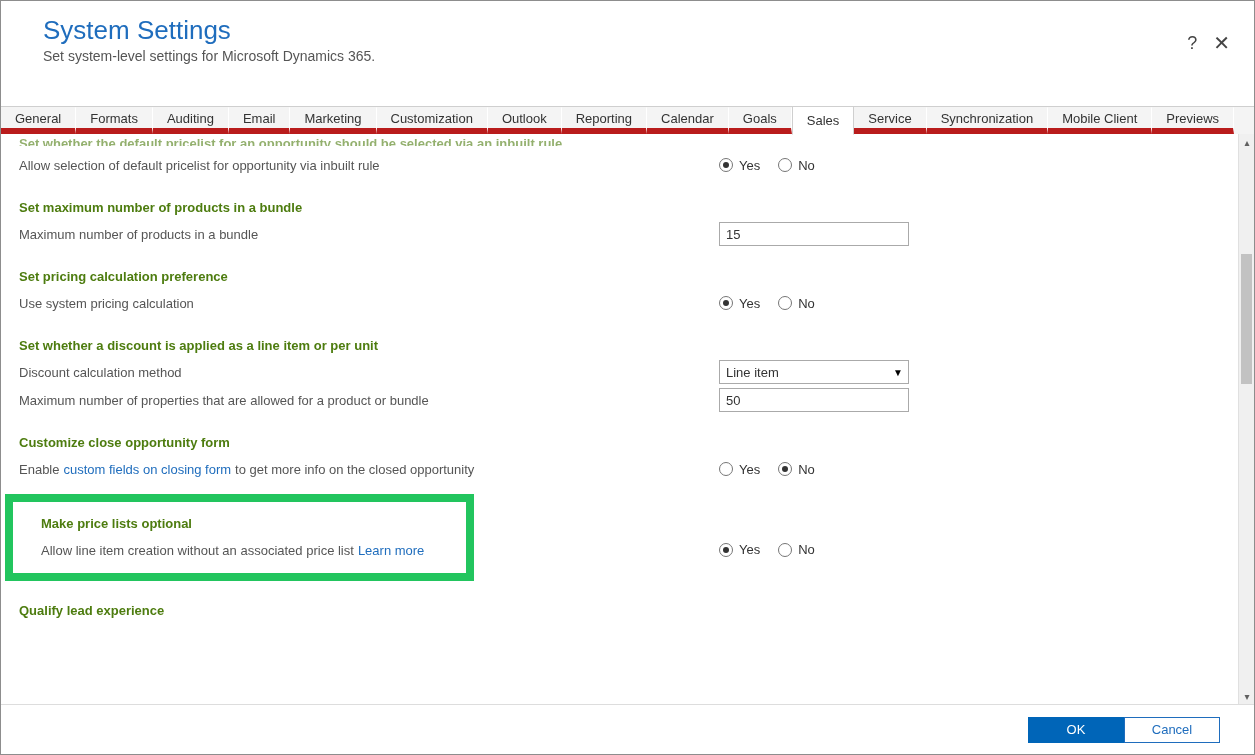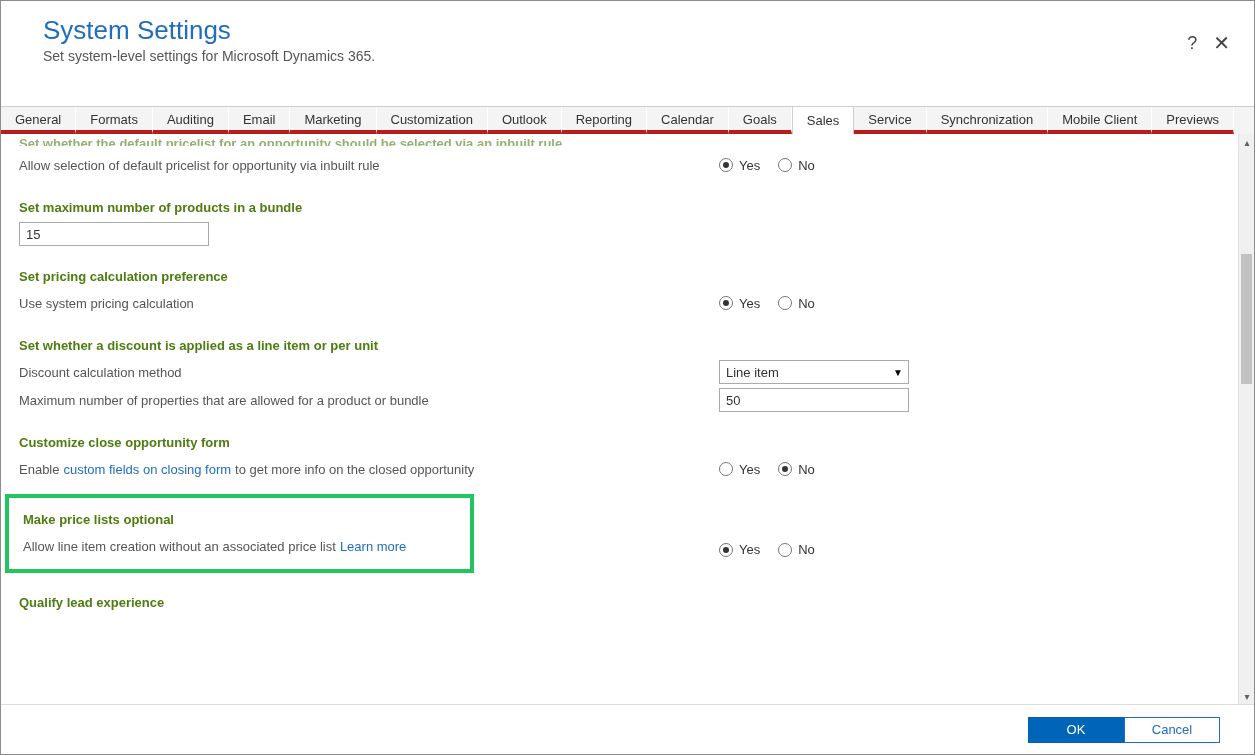--- a/index.html
+++ b/index.html
@@ -56,21 +56,21 @@
     font-size: 13px;
     color: #333;
     display: flex;
     align-items: center;
     border-right: 1px solid #fff;
     border-top: 1px solid transparent;
     cursor: pointer;
     white-space: nowrap;
     background: #f4f4f4;
     position: relative;
-    border-bottom: 4px solid #b91c1c;
+    border-bottom: 6px solid #b91c1c;
   }
   .tab.active {
     background: #fff;
     border-top: 1px solid #cfcfcf;
     border-left: 1px solid #cfcfcf;
     border-right: 1px solid #cfcfcf;
     border-bottom: 1px solid #fff;
     margin-top: -1px;
     height: 29px;
   }
@@ -161,24 +161,24 @@
     content: "▼";
     position: absolute;
     right: 6px; top: 50%;
     transform: translateY(-50%);
     font-size: 10px;
     color: #000;
     pointer-events: none;
   }
   .link { color: #1f6dbd; cursor: pointer; text-align: right; }
   .highlight-section {
-    border: 4px solid #22c55e;
+    border: 8px solid #22c55e;
     padding-top: 14px;
     padding-bottom: 8px;
-    padding-left: 14px;
+    padding-left: 28px;
     margin-left: 4px;
     margin-right: 764px;
     margin-top: 12px;
   }
   .highlight-section .group-heading { margin-top: 0; }
   .scrollbar-area {
     position: absolute;
     top: 0; right: 0; bottom: 0;
     width: 16px;
     background: #f0f0f0;
@@ -275,20 +275,21 @@
               <span class="dot"></span>
               <span>No</span>
             </label>
         </div>
       </div>
     </div>
 
     <div class="setting-group">
       <div class="group-heading">Set maximum number of products in a bundle</div>
       <div class="row">
+        <div class="label-col">Maximum number of products in a bundle</div>
         <div class="ctrl-col">
           <input class="text" type="text" value="15" style="">
         </div>
       </div>
     </div>
 
     <div class="setting-group">
       <div class="group-heading">Set pricing calculation preference</div>
       <div class="row">
         <div class="label-col">Use system pricing calculation</div>

